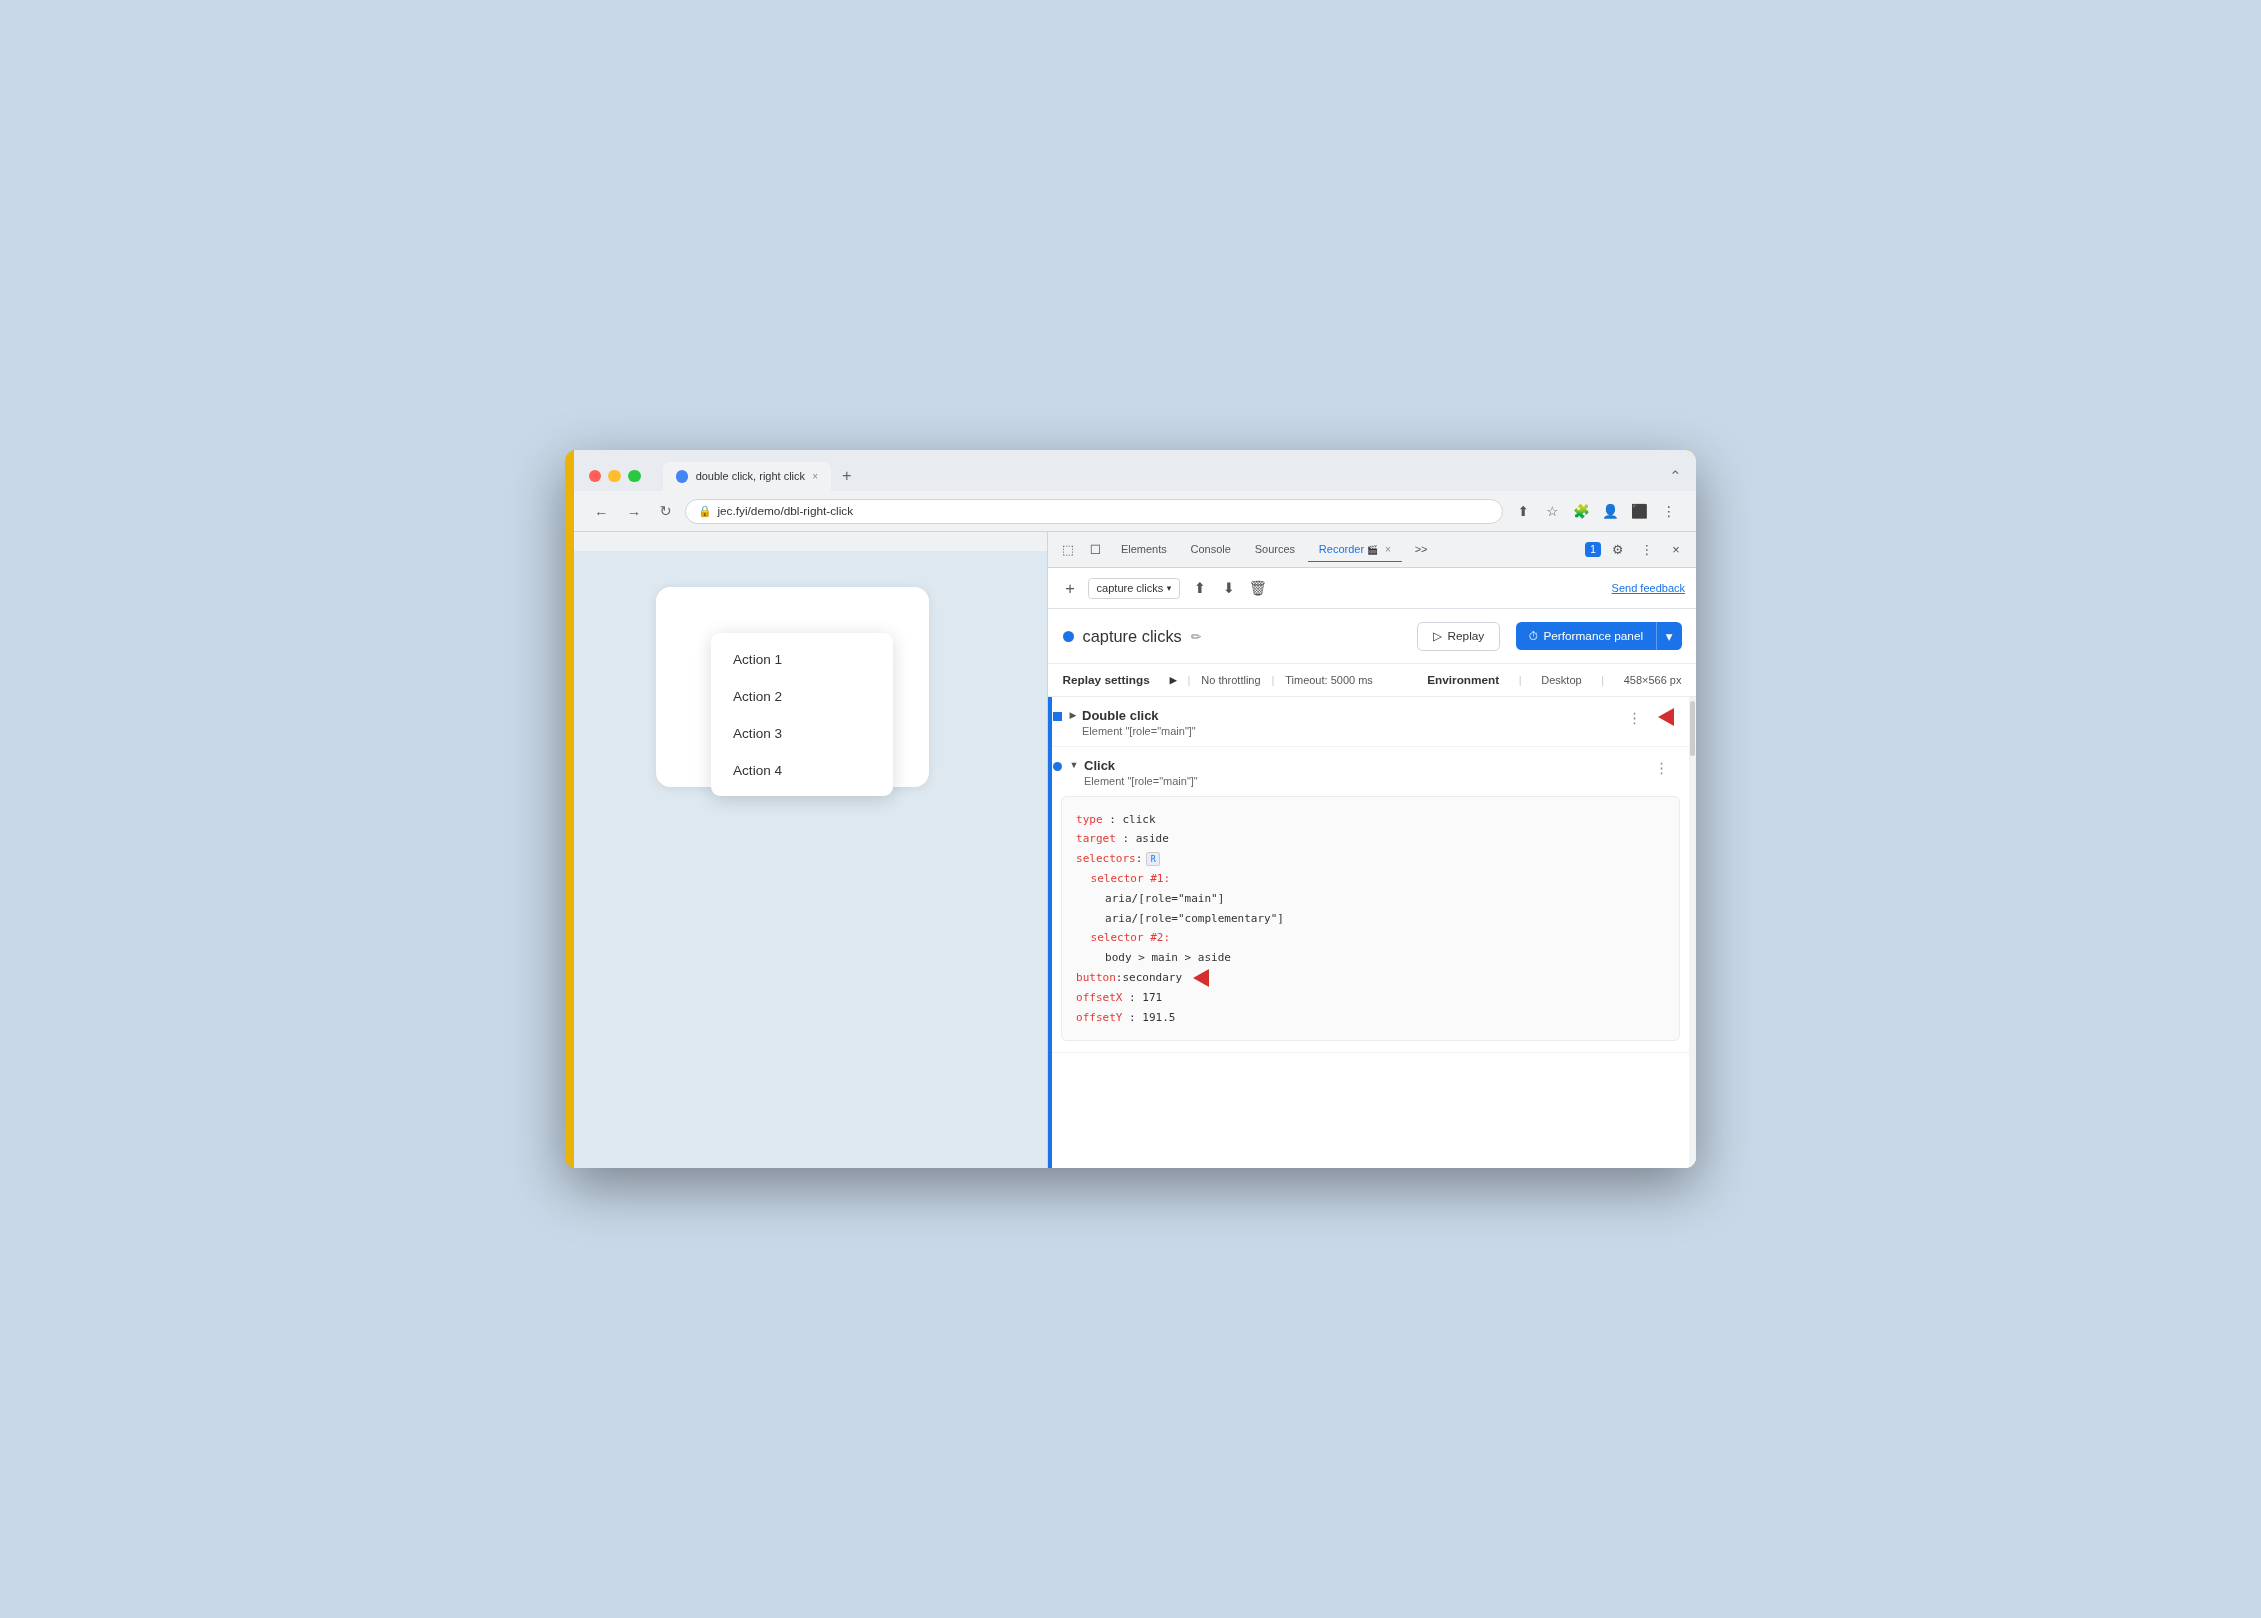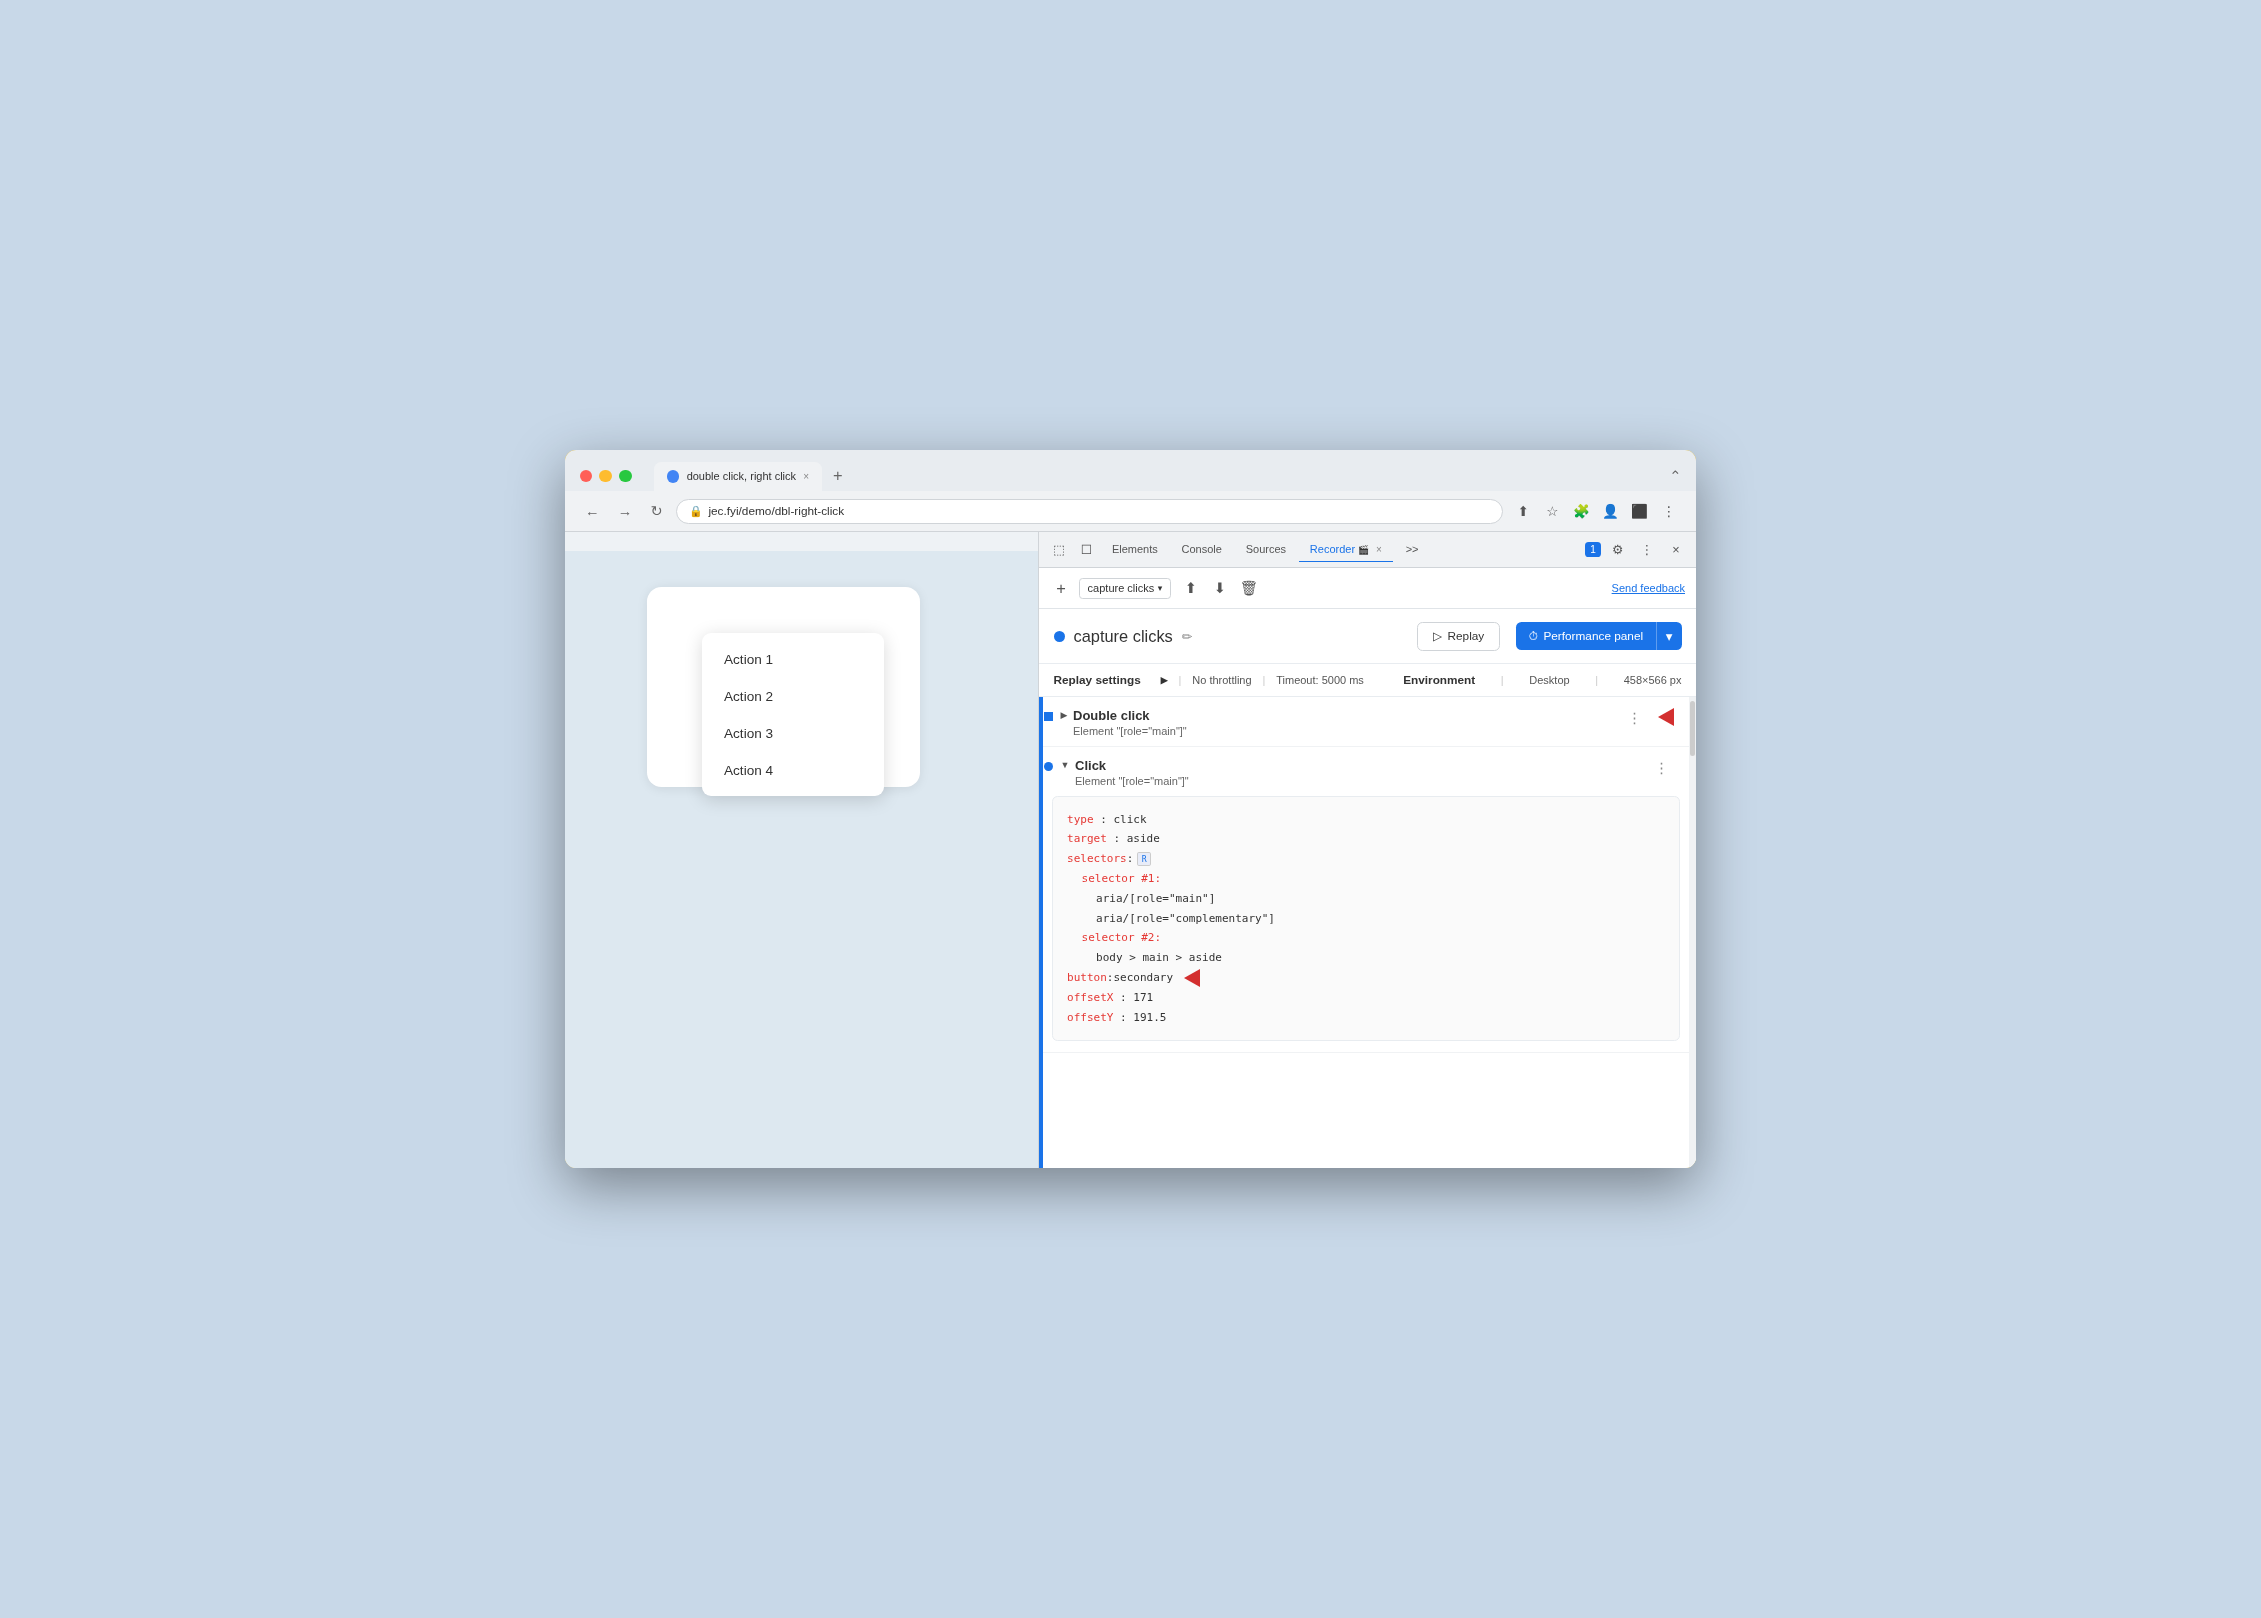--- a/index.html
+++ b/index.html
@@ -11,20 +11,21 @@
       align-items: center;
       min-height: 100vh;
       padding: 18px;
     }
     .browser-window {
       width: 1131px;
       background: #eab308;
       border-radius: 11px;
       box-shadow: 0 18px 55px rgba(0,0,0,0.4);
       overflow: hidden;
+      padding-left: 9px;
     }
     
     .title-bar {
       background: #e8ecf0;
       padding: 11px 14.5px 0;
       display: flex;
       align-items: center;
       gap: 7.3px;
     }
     .traffic-lights {
@@ -624,21 +625,21 @@
         <div class="replay-settings-left">
           <span class="settings-label">
             <span>Replay settings</span>
             <span style="font-size:9px;">▶</span>
           </span>
           <span class="settings-divider">|</span>
           <span class="settings-value">No throttling</span>
           <span class="settings-divider">|</span>
           <span class="settings-value">Timeout: 5000 ms</span>
         </div>
-        <div style="display:flex; align-items:center; gap:22px;">
+        <div style="display:flex; align-items:center; gap:16px;">
           <span class="env-label">Environment</span>
           <span class="env-divider">|</span>
           <span class="env-value">Desktop</span>
           <span class="env-divider">|</span>
           <span class="env-value">458×566 px</span>
         </div>
       </div>
 
       <div style="display:flex; flex:1; overflow:hidden;">
         <div style="width:3.6px; background:#1a73e8; flex-shrink:0; margin:0;"></div>

